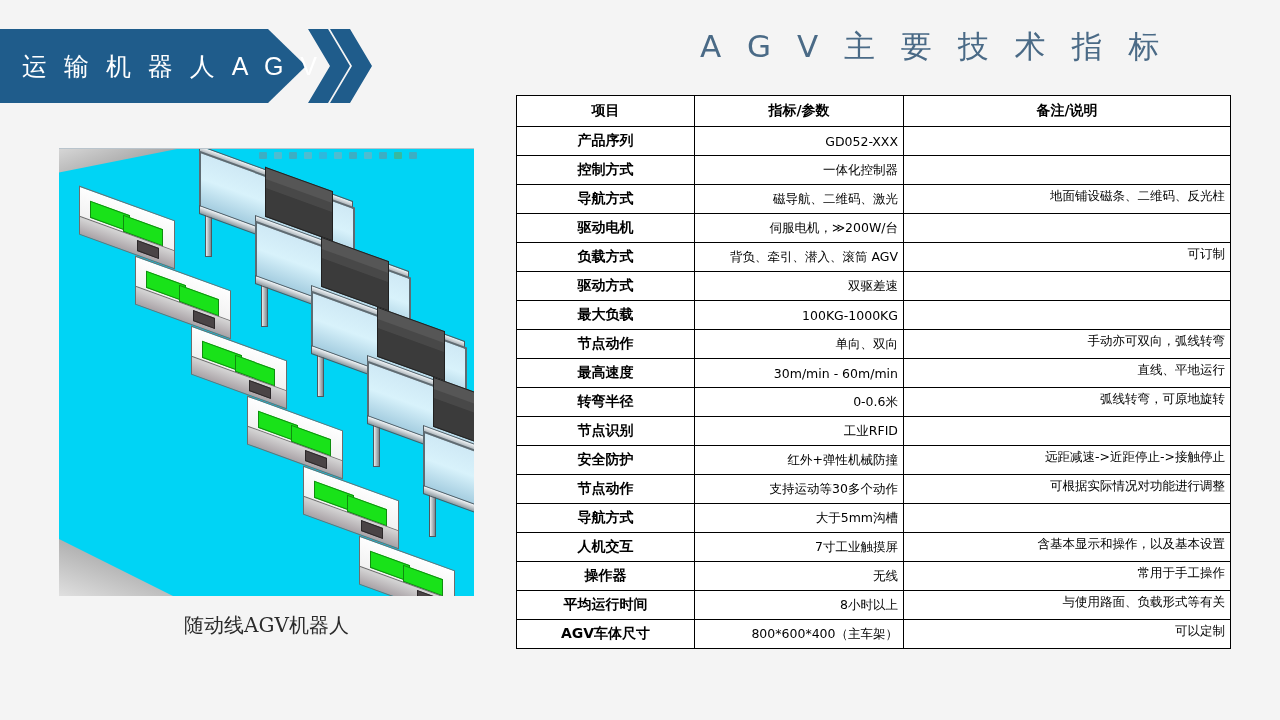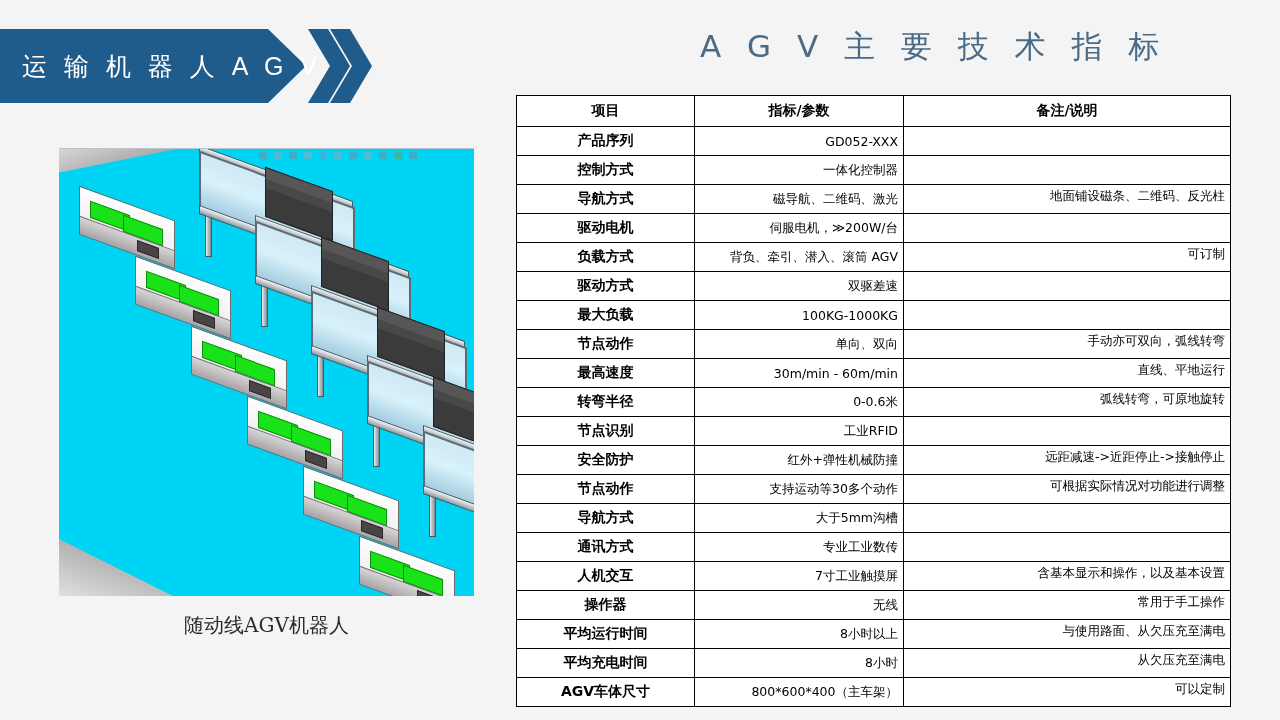--- a/index.html
+++ b/index.html
@@ -455,43 +455,33 @@
         <td class="item">节点动作</td>
         <td class="value">支持运动等30多个动作</td>
         <td class="note">可根据实际情况对功能进行调整</td>
       </tr>
       <tr>
         <td class="item">导航方式</td>
         <td class="value">大于5mm沟槽</td>
         <td class="note"></td>
       </tr>
       <tr>
-        <td class="item">通讯方式</td>
-        <td class="value">专业工业数传</td>
-        <td class="note"></td>
-      </tr>
-      <tr>
         <td class="item">人机交互</td>
         <td class="value">7寸工业触摸屏</td>
         <td class="note">含基本显示和操作，以及基本设置</td>
       </tr>
       <tr>
         <td class="item">操作器</td>
         <td class="value">无线</td>
         <td class="note">常用于手工操作</td>
       </tr>
       <tr>
         <td class="item">平均运行时间</td>
         <td class="value">8小时以上</td>
-        <td class="note">与使用路面、从欠压充至满电</td>
-      </tr>
-      <tr>
-        <td class="item">平均充电时间</td>
-        <td class="value">8小时</td>
-        <td class="note">从欠压充至满电</td>
+        <td class="note">与使用路面、负载形式等有关</td>
       </tr>
       <tr>
         <td class="item">AGV车体尺寸</td>
         <td class="value">800*600*400（主车架）</td>
         <td class="note">可以定制</td>
       </tr>
     </tbody>
 </table>
 
 </body></html>

